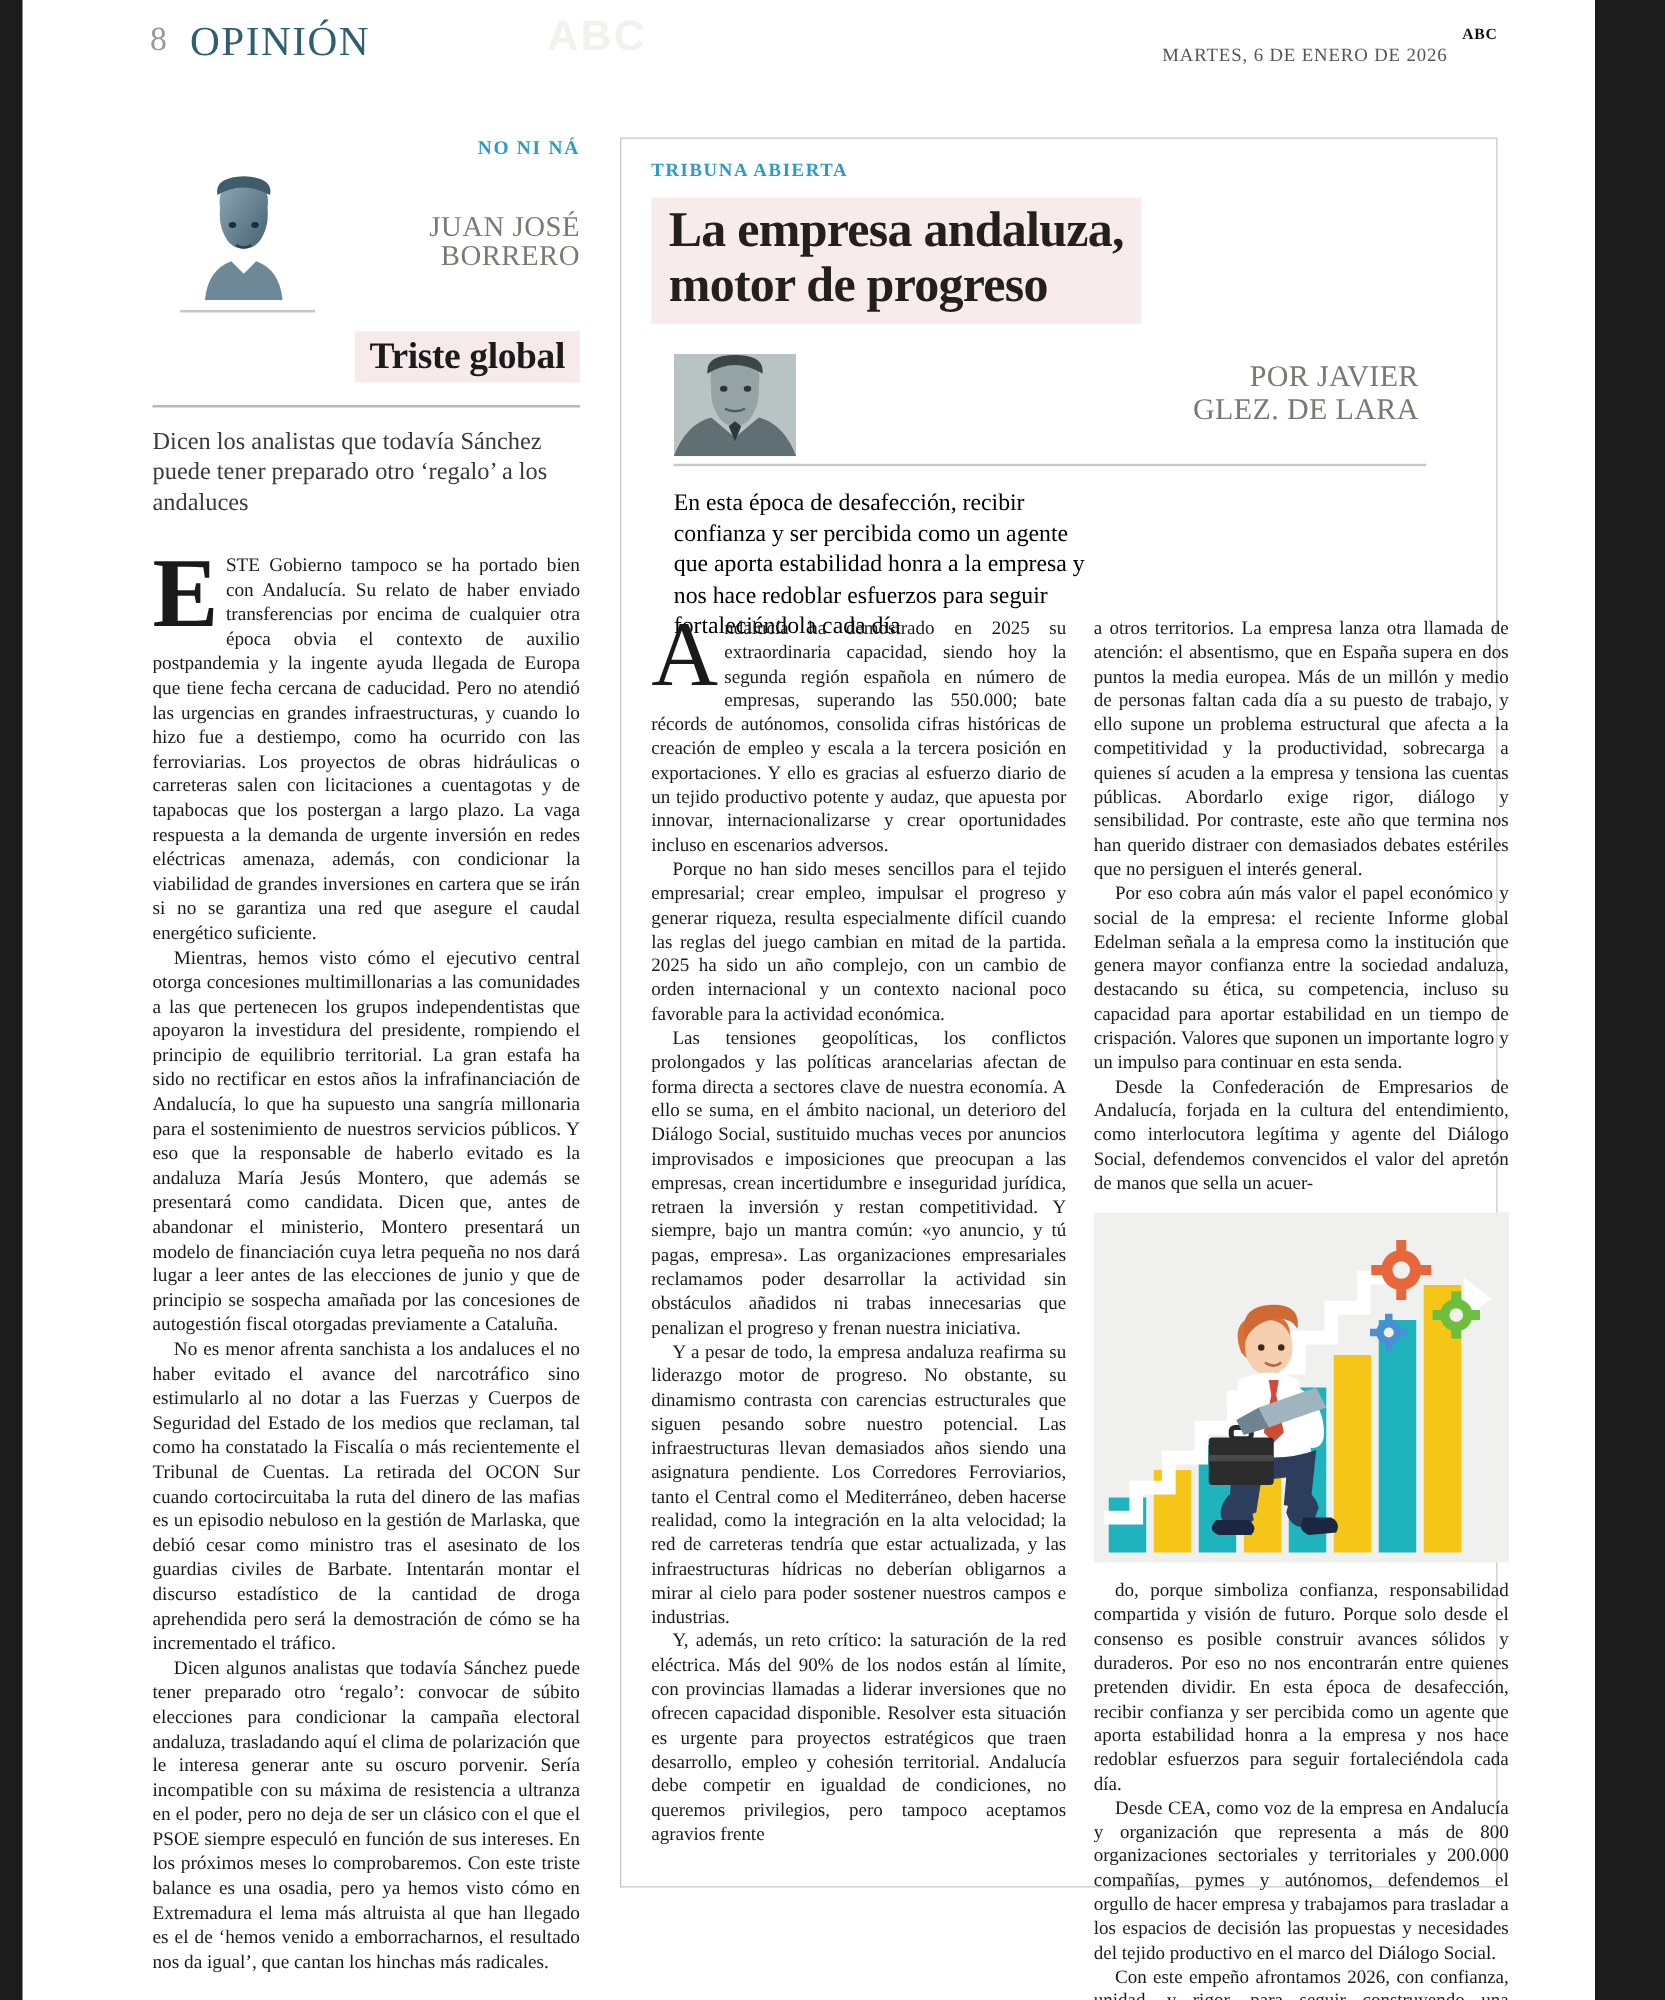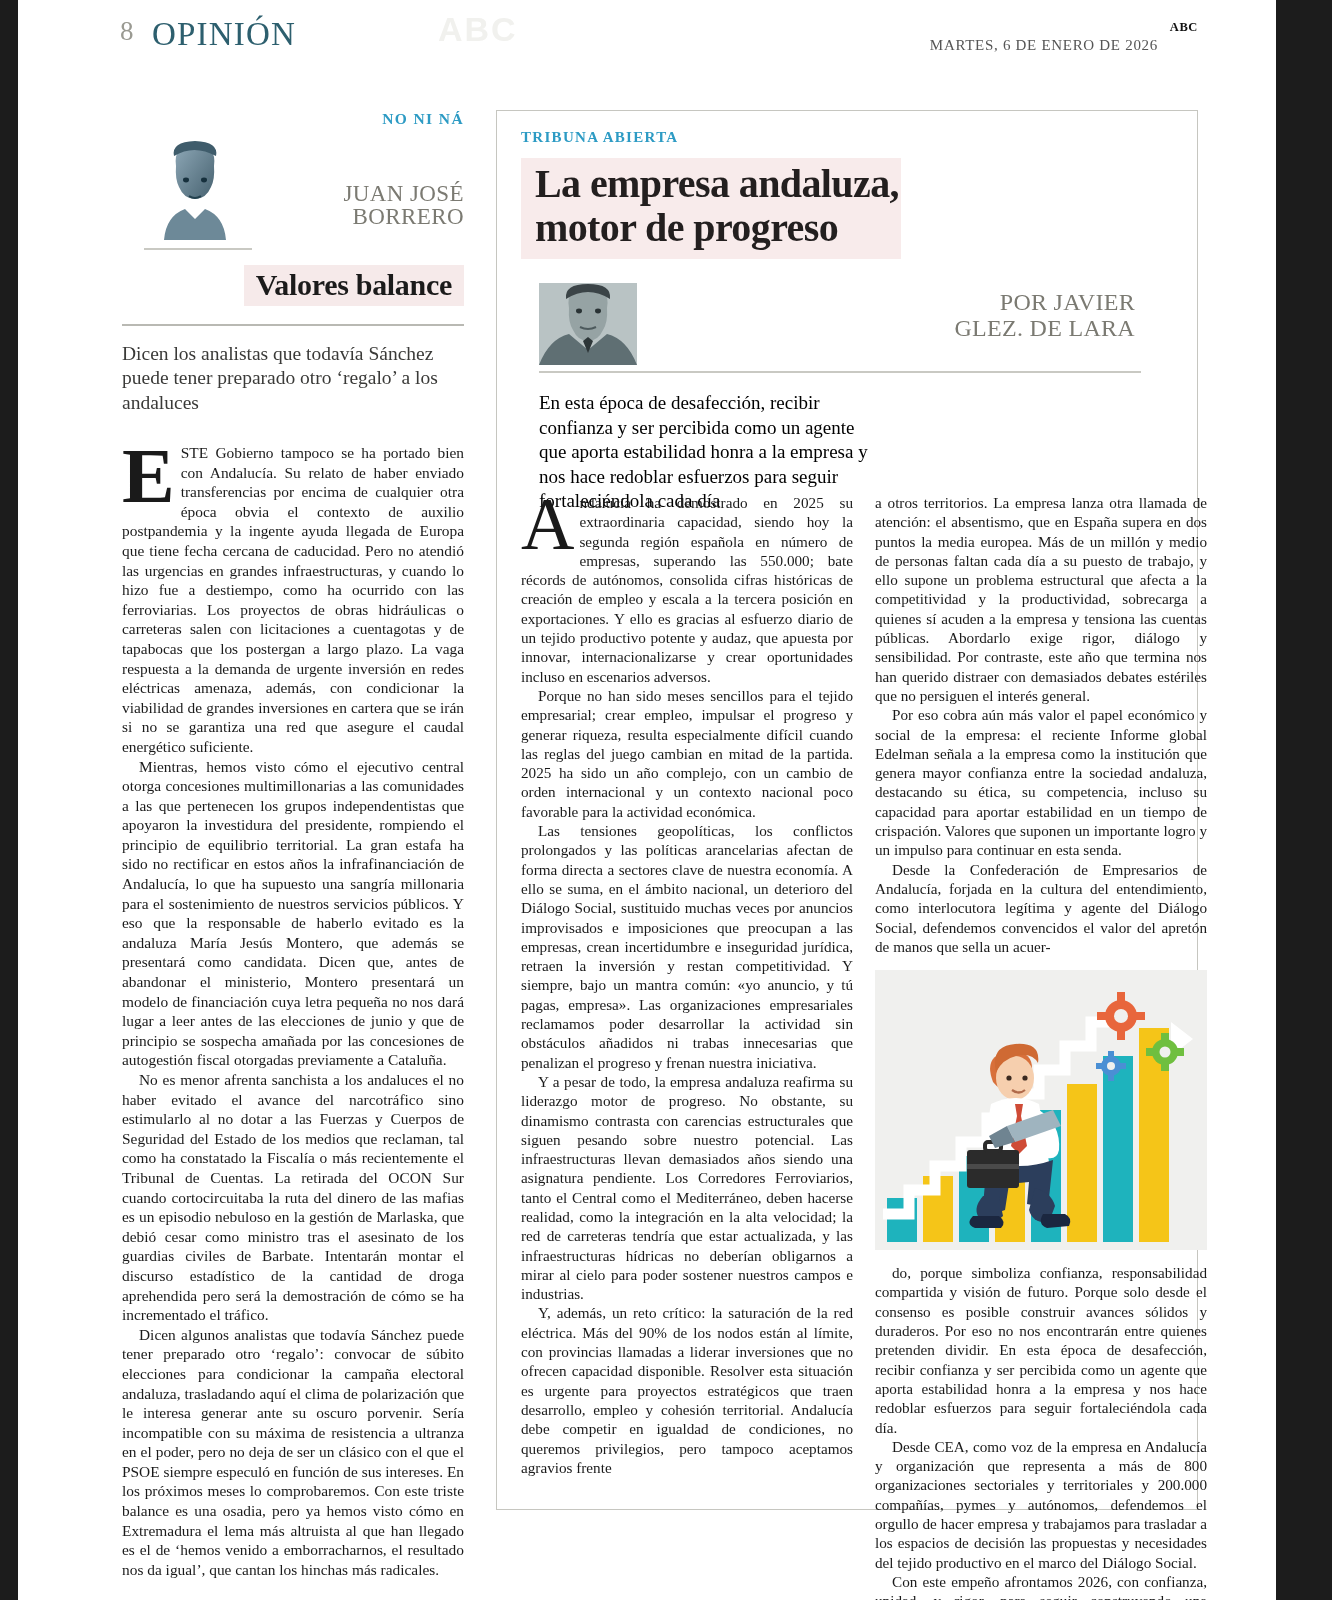--- a/index.html
+++ b/index.html
@@ -55,21 +55,21 @@
     font-family:"Liberation Serif", serif;
   }
   .author-block {
     position:relative; margin-top:6px; height:112px;
   }
   .portrait {
     position:absolute; left:22px; top:2px; width:102px; height:104px;
     overflow:hidden;
   }
   .author-name {
-    position:absolute; right:0; top:48px;
+    position:absolute; right:0; top:36px;
     text-align:right; color:#7b7a72; font-size:23px; line-height:23px;
     letter-spacing:0.4px;
   }
   .rule-short {
     width:108px; height:2px; background:#c9c9c3; margin-left:22px;
     margin-top:2px;
   }
   .headline-left {
     text-align:right; margin-top:18px;
   }
@@ -102,21 +102,21 @@
     width:702px; height:1400px;
     border:1px solid #c6c6c0; background:#fff;
   }
   .ab-inner { padding:18px 24px 0 24px; }
   .tribuna {
     color:#2d9bc4; font-weight:bold; font-size:15px; letter-spacing:1.3px;
     font-family:"Liberation Serif", serif;
   }
   .main-headline {
     margin-top:12px; display:inline-block;
-    background:#f8ebeb; padding:4px 2px 9px 14px;
+    background:#f8ebeb; padding:4px 14px 9px 14px;
   }
   .main-headline div {
     font-size:40px; line-height:44px; font-weight:bold; color:#231f1f;
     font-family:"Liberation Serif", serif; letter-spacing:-0.6px;
   }
 
   .byline-row {
     position:relative; margin-top:24px; height:92px;
   }
   .byline-portrait {
@@ -196,21 +196,21 @@
       </div>
       <div class="author-name">
         <div>JUAN JOSÉ</div>
         <div>BORRERO</div>
       </div>
     </div>
 
     <div class="rule-short"></div>
 
     <div class="headline-left">
-      <span>Valores balance</span>
+      <span>Triste global</span>
     </div>
 
     <div class="rule-full"></div>
 
     <div class="standfirst">Dicen los analistas que todavía Sánchez puede tener preparado otro ‘regalo’ a los andaluces</div>
 
     <div class="body-left">
       <p class="first"><span class="dropcap">E</span><span>STE Gobierno tampoco se ha portado bien con Andalucía. Su relato de haber enviado transferencias por encima de cualquier otra época obvia el contexto de auxilio postpandemia y la ingente ayuda llegada de Europa que tiene fecha cercana de caducidad. Pero no atendió las urgencias en grandes infraestructuras, y cuando lo hizo fue a destiempo, como ha ocurrido con las ferroviarias. Los proyectos de obras hidráulicas o carreteras salen con licitaciones a cuentagotas y de tapabocas que los postergan a largo plazo. La vaga respuesta a la demanda de urgente inversión en redes eléctricas amenaza, además, con condicionar la viabilidad de grandes inversiones en cartera que se irán si no se garantiza una red que asegure el caudal energético suficiente.</span></p>
       <p>Mientras, hemos visto cómo el ejecutivo central otorga concesiones multimillonarias a las comunidades a las que pertenecen los grupos independentistas que apoyaron la investidura del presidente, rompiendo el principio de equilibrio territorial. La gran estafa ha sido no rectificar en estos años la infrafinanciación de Andalucía, lo que ha supuesto una sangría millonaria para el sostenimiento de nuestros servicios públicos. Y eso que la responsable de haberlo evitado es la andaluza María Jesús Montero, que además se presentará como candidata. Dicen que, antes de abandonar el ministerio, Montero presentará un modelo de financiación cuya letra pequeña no nos dará lugar a leer antes de las elecciones de junio y que de principio se sospecha amañada por las concesiones de autogestión fiscal otorgadas previamente a Cataluña.</p>
       <p>No es menor afrenta sanchista a los andaluces el no haber evitado el avance del narcotráfico sino estimularlo al no dotar a las Fuerzas y Cuerpos de Seguridad del Estado de los medios que reclaman, tal como ha constatado la Fiscalía o más recientemente el Tribunal de Cuentas. La retirada del OCON Sur cuando cortocircuitaba la ruta del dinero de las mafias es un episodio nebuloso en la gestión de Marlaska, que debió cesar como ministro tras el asesinato de los guardias civiles de Barbate. Intentarán montar el discurso estadístico de la cantidad de droga aprehendida pero será la demostración de cómo se ha incrementado el tráfico.</p>

